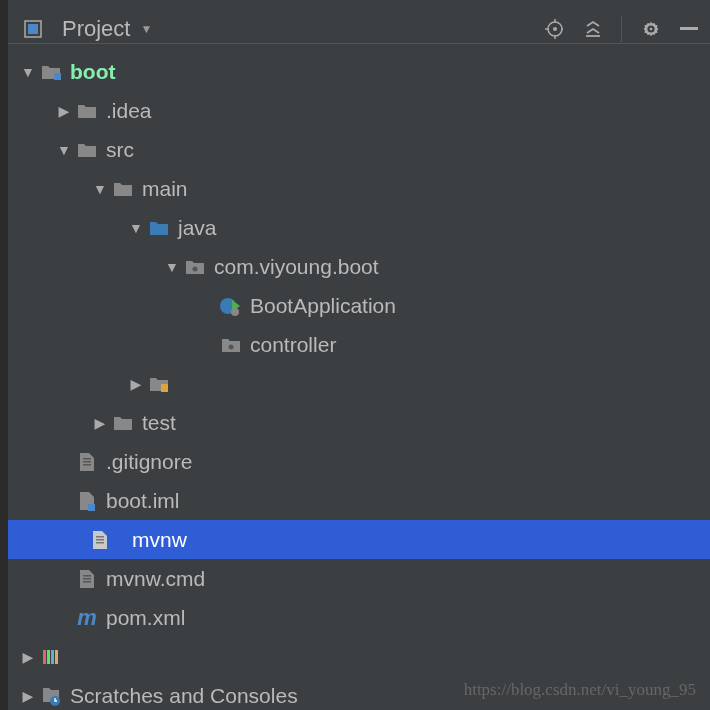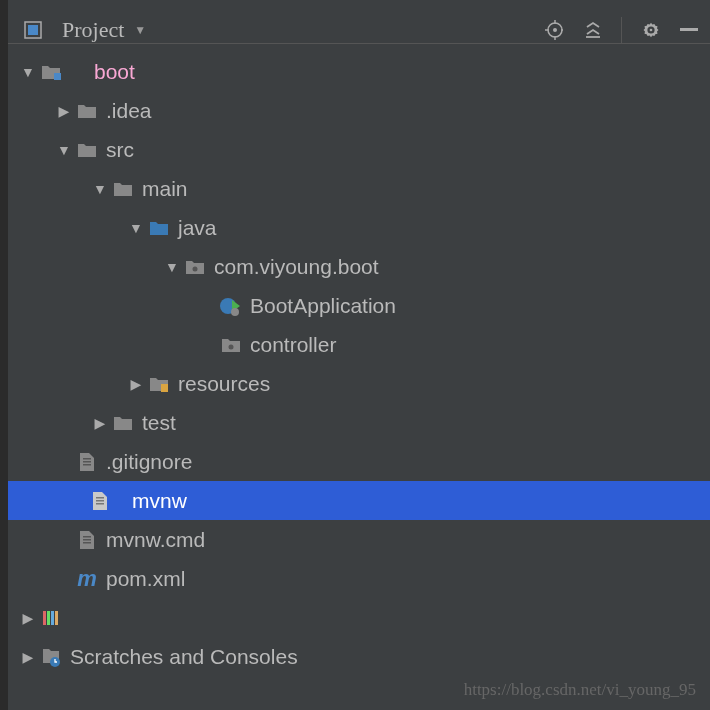--- a/index.html
+++ b/index.html
@@ -1,32 +1,32 @@
 <!DOCTYPE html>
 <html><head>
 <meta charset="utf-8">
 <style>
 * { margin: 0; padding: 0; box-sizing: border-box; }
 body { width: 710px; height: 710px; background: #3c3f41; font-family: -apple-system, "Segoe UI", sans-serif; color: #bababa; overflow: hidden; position: relative; }
 .panel { display: flex; flex-direction: column; height: 100%; border-left: 8px solid #2b2b2b; }
-.toolbar { display: flex; align-items: flex-end; height: 44px; border-bottom: 1px solid #555; padding: 0 12px; gap: 10px; font-family: Liberation Serif, serif; }
+.toolbar { display: flex; align-items: flex-start; height: 44px; border-bottom: 1px solid #555; padding: 16px 12px; gap: 10px; }
 .tb-left { display: flex; align-items: center; gap: 10px; font-size: 22px; }
 .tb-right { margin-left: auto; display: flex; align-items: center; gap: 20px; }
 .tb-icon { width: 18px; height: 18px; display: flex; align-items: center; justify-content: center; }
 .drop-arrow { font-size: 12px; color: #999; }
 .divider { width: 1px; height: 26px; background: #555; }
 .tree { flex: 1; padding-top: 8px; font-size: 21px; }
 .row { display: flex; align-items: center; height: 39px; white-space: nowrap; cursor: default; }
 .row.selected { background: #2e5dd6; color: #fff; gap: 13px; }
 .indent { display: inline-block; }
 .tri { width: 20px; display: inline-flex; justify-content: center; color: #aaa; font-size: 14px; }
 .icon { width: 26px; display: inline-flex; justify-content: center; align-items: center; margin-right: 6px; }
 .label { color: #bababa; }
 .row.selected .label { color: #fff; }
-.root-name { font-weight: normal; color: #f9a8d4; margin-left: 24px; }
+.root-name { font-weight: bold; color: #86efac; }
 .root-path { color: #787878; margin-left: 10px; font-size: 21px; }
 .watermark { position: absolute; bottom: 10px; right: 14px; color: #666; font-size: 17px; font-family: Liberation Serif, serif; }
 svg { display: block; }
 </style>
 </head>
 <body>
 
 <div class="panel">
   <div class="toolbar">
     <div class="tb-left">
@@ -165,21 +165,20 @@
 
     <div class="row">
       <span class="indent" style="width:118px"></span>
       <span class="tri">▶</span>
       <span class="icon">
           <svg width="20" height="16">
             <path d="M1 2h6l2 2h10v11H1z" fill="#888"></path>
             <rect x="12" y="8" width="7" height="8" fill="#d9a441"></rect>
           </svg>
         </span>
-      <span class="label">resources</span>
     </div>
 
     <div class="row">
       <span class="indent" style="width:82px"></span>
       <span class="tri">▶</span>
       <span class="icon">
           <svg width="20" height="16">
             <path d="M1 2h6l2 2h10v11H1z" fill="#888"></path>
           </svg>
         </span>
@@ -192,20 +191,30 @@
           <svg width="16" height="20">
             <path d="M1 1h9l5 5v13H1z" fill="#888"></path>
             <rect x="4" y="6" width="8" height="1.5" fill="#555"></rect>
             <rect x="4" y="9" width="8" height="1.5" fill="#555"></rect>
             <rect x="4" y="12" width="8" height="1.5" fill="#555"></rect>
           </svg>
         </span>
       <span class="label">.gitignore</span>
     </div>
 
+    <div class="row">
+      <span class="indent" style="width:66px"></span>
+      <span class="icon">
+          <svg width="16" height="20">
+            <path d="M1 1h9l5 5v13H1z" fill="#888"></path>
+            <rect x="9" y="13" width="7" height="7" fill="#4a88c7"></rect>
+          </svg>
+        </span>
+      <span class="label">boot.iml</span>
+    </div>
 
     <div class="row selected">
       <span class="indent" style="width:66px"></span>
       <span class="icon">
           <svg width="16" height="20">
             <path d="M1 1h9l5 5v13H1z" fill="#c9c9c9"></path>
             <rect x="4" y="6" width="8" height="1.5" fill="#777"></rect>
             <rect x="4" y="9" width="8" height="1.5" fill="#777"></rect>
             <rect x="4" y="12" width="8" height="1.5" fill="#777"></rect>
           </svg>

